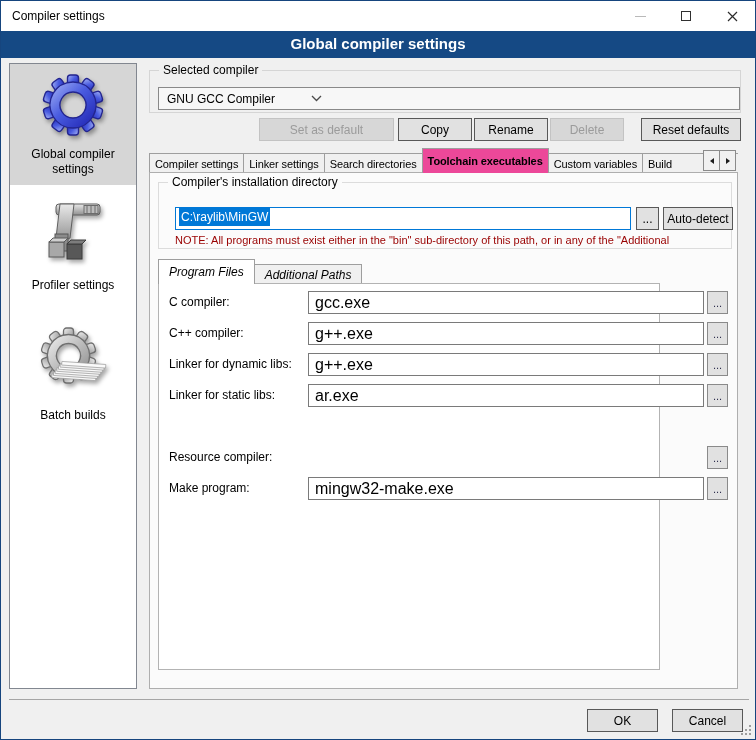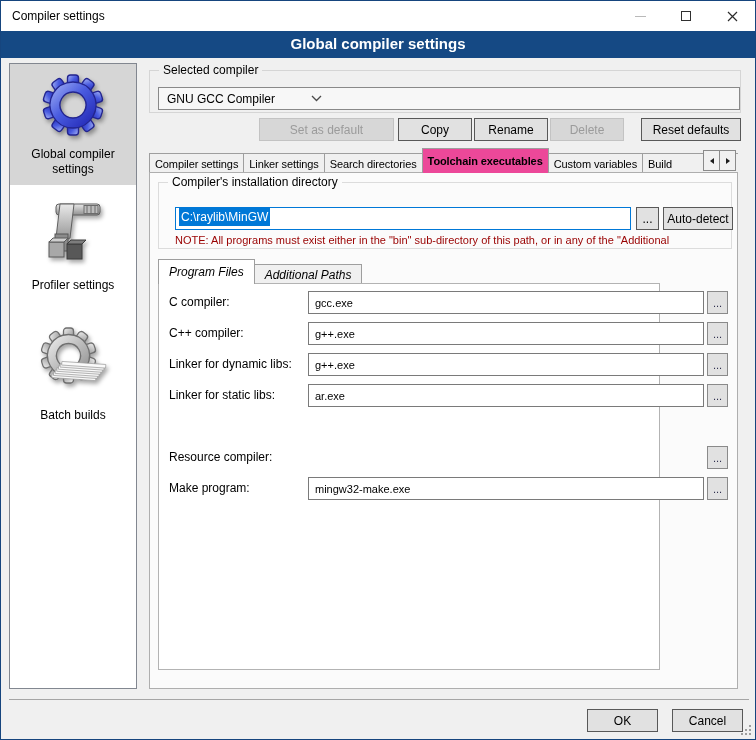--- a/index.html
+++ b/index.html
@@ -87,21 +87,21 @@
             font-size:12px; padding:0 10px; display:flex; align-items:center; white-space:nowrap; margin-right:-1px; }
   .subtab.active { height:25px; background:#ffffff; position:relative; z-index:3; }
 
   .subpanel { position:absolute; left:8px; top:110px; width:502px; height:387px;
               background:#ffffff; border:1px solid #b3b3b3; z-index:1; }
 
   
   .frow { position:absolute; left:0; width:100%; height:23px; }
   .flabel { position:absolute; left:10px; top:0; line-height:23px; font-size:12px; }
   .finput { position:absolute; left:149px; top:0; width:396px; height:23px; border:1px solid #7a7a7a;
-            background:#fff; font-family:"Liberation Sans",sans-serif; font-size:11px; padding:0 6px; }
+            background:#fff; font-family:"Liberation Sans",sans-serif; font-size:16px; padding:0 6px; }
   .fbrowse { position:absolute; left:548px; top:0; width:21px; height:23px; background:#e1e1e1;
              border:1px solid #8a8a8a; font-size:11px; display:flex; align-items:center; justify-content:center;
              color:#30304f; }
   .fcombo { position:absolute; left:149px; top:0; width:420px; height:24px; background:#e2e2e2;
             border:1px solid #7a7a7a; display:flex; align-items:center; justify-content:space-between;
             padding:0 8px; font-size:12px; }
 
   
   .divider { position:absolute; left:8px; top:698px; width:740px; height:1px; background:#a5a5a5; }
   .b-ok     { left:586px; top:708px; width:71px; }

